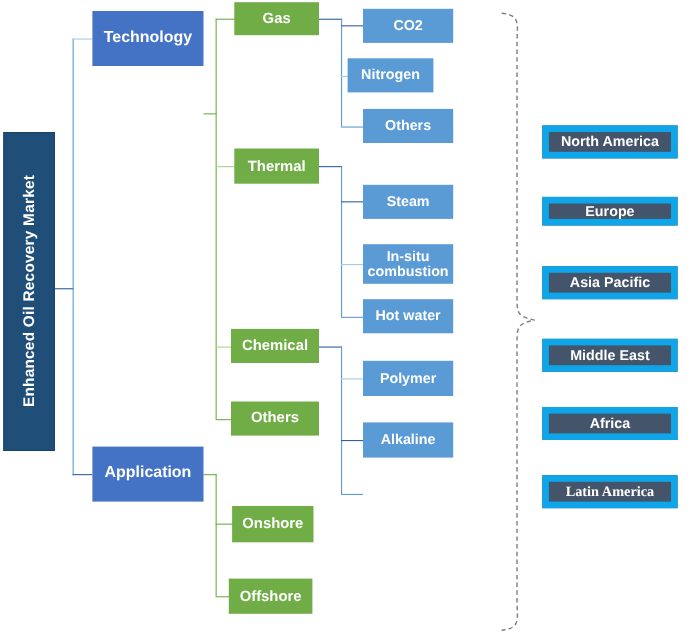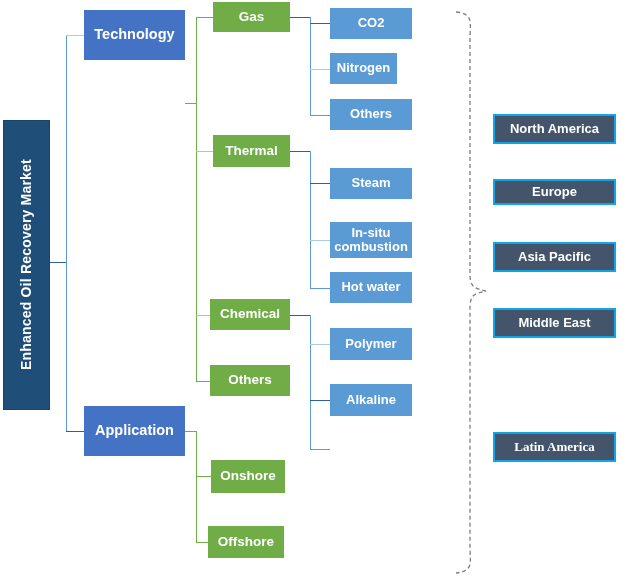--- a/index.html
+++ b/index.html
@@ -16,21 +16,21 @@
   .root .rot{transform:rotate(-90deg);white-space:nowrap;font-size:14px;
              letter-spacing:.2px;}
 
   
   .cat{background:#4472C4;font-size:14.5px;}
   
   .grn{background:#70AD47;font-size:13.5px;}
   
   .leaf{background:#5B9BD5;font-size:13px;}
   
-  .reg{background:#44546A;border:2px solid #0ea5e9;font-size:13px;}
+  .reg{background:#44546A;border:6px solid #0ea5e9;font-size:13px;}
 
   
   .ln{position:absolute;}
   .h{height:0;border-top-width:1.6px;border-top-style:solid;}
   .v{width:0;border-left-width:1.6px;border-left-style:solid;}
   .b-dk{border-color:#2E5FA3;}
   .b-md{border-color:#5B9BD5;}
   .b-lt{border-color:#A8CBE8;}
   .g-dk{border-color:#70AD47;}
   .g-lt{border-color:#A9D18E;}
@@ -91,32 +91,33 @@
   <div class="node cat" style="left:84px;top:10px;width:101px;height:50px;">Technology</div>
 
   <div class="node cat" style="left:84px;top:406px;width:101px;height:50px;">Application</div>
 
   <div class="node grn" style="left:213px;top:2px;width:77px;height:30px;">Gas</div>
   <div class="node grn" style="left:213px;top:135px;width:77px;height:32px;">Thermal</div>
   <div class="node grn" style="left:210px;top:299px;width:80px;height:31px;">Chemical</div>
   <div class="node grn" style="left:210px;top:365px;width:80px;height:31px;">Others</div>
 
   <div class="node leaf" style="left:330px;top:8px;width:82px;height:31px;">CO2</div>
-  <div class="node leaf" style="left:330px;top:53px;width:67px;height:31px;">Nitrogen</div>
+  <div class="node leaf" style="left:316px;top:53px;width:78px;height:31px;">Nitrogen</div>
   <div class="node leaf" style="left:330px;top:99px;width:82px;height:31px;">Others</div>
 
   <div class="node leaf" style="left:330px;top:168px;width:82px;height:31px;">Steam</div>
   <div class="node leaf" style="left:330px;top:222px;width:82px;height:36px;">In-situ combustion</div>
   <div class="node leaf" style="left:330px;top:272px;width:82px;height:31px;">Hot water</div>
 
   <div class="node leaf" style="left:330px;top:328px;width:82px;height:32px;">Polymer</div>
   <div class="node leaf" style="left:330px;top:384px;width:82px;height:32px;">Alkaline</div>
 
   <div class="node grn" style="left:211px;top:460px;width:74px;height:33px;">Onshore</div>
   <div class="node grn" style="left:208px;top:526px;width:76px;height:32px;">Offshore</div>
 
   <div class="node reg" style="left:493px;top:114px;width:123px;height:30px;">North America</div>
   <div class="node reg" style="left:493px;top:179px;width:123px;height:26px;">Europe</div>
   <div class="node reg" style="left:493px;top:242px;width:123px;height:30px;">Asia Pacific</div>
   <div class="node reg" style="left:493px;top:308px;width:123px;height:30px;">Middle East</div>
+  <div class="node reg" style="left:493px;top:370px;width:123px;height:30px;">Africa</div>
   <div class="node reg" style="left:493px;top:432px;width:123px;height:30px;font-family:Liberation Serif, serif;">Latin America</div>
 
 </div>
 
 </body></html>

